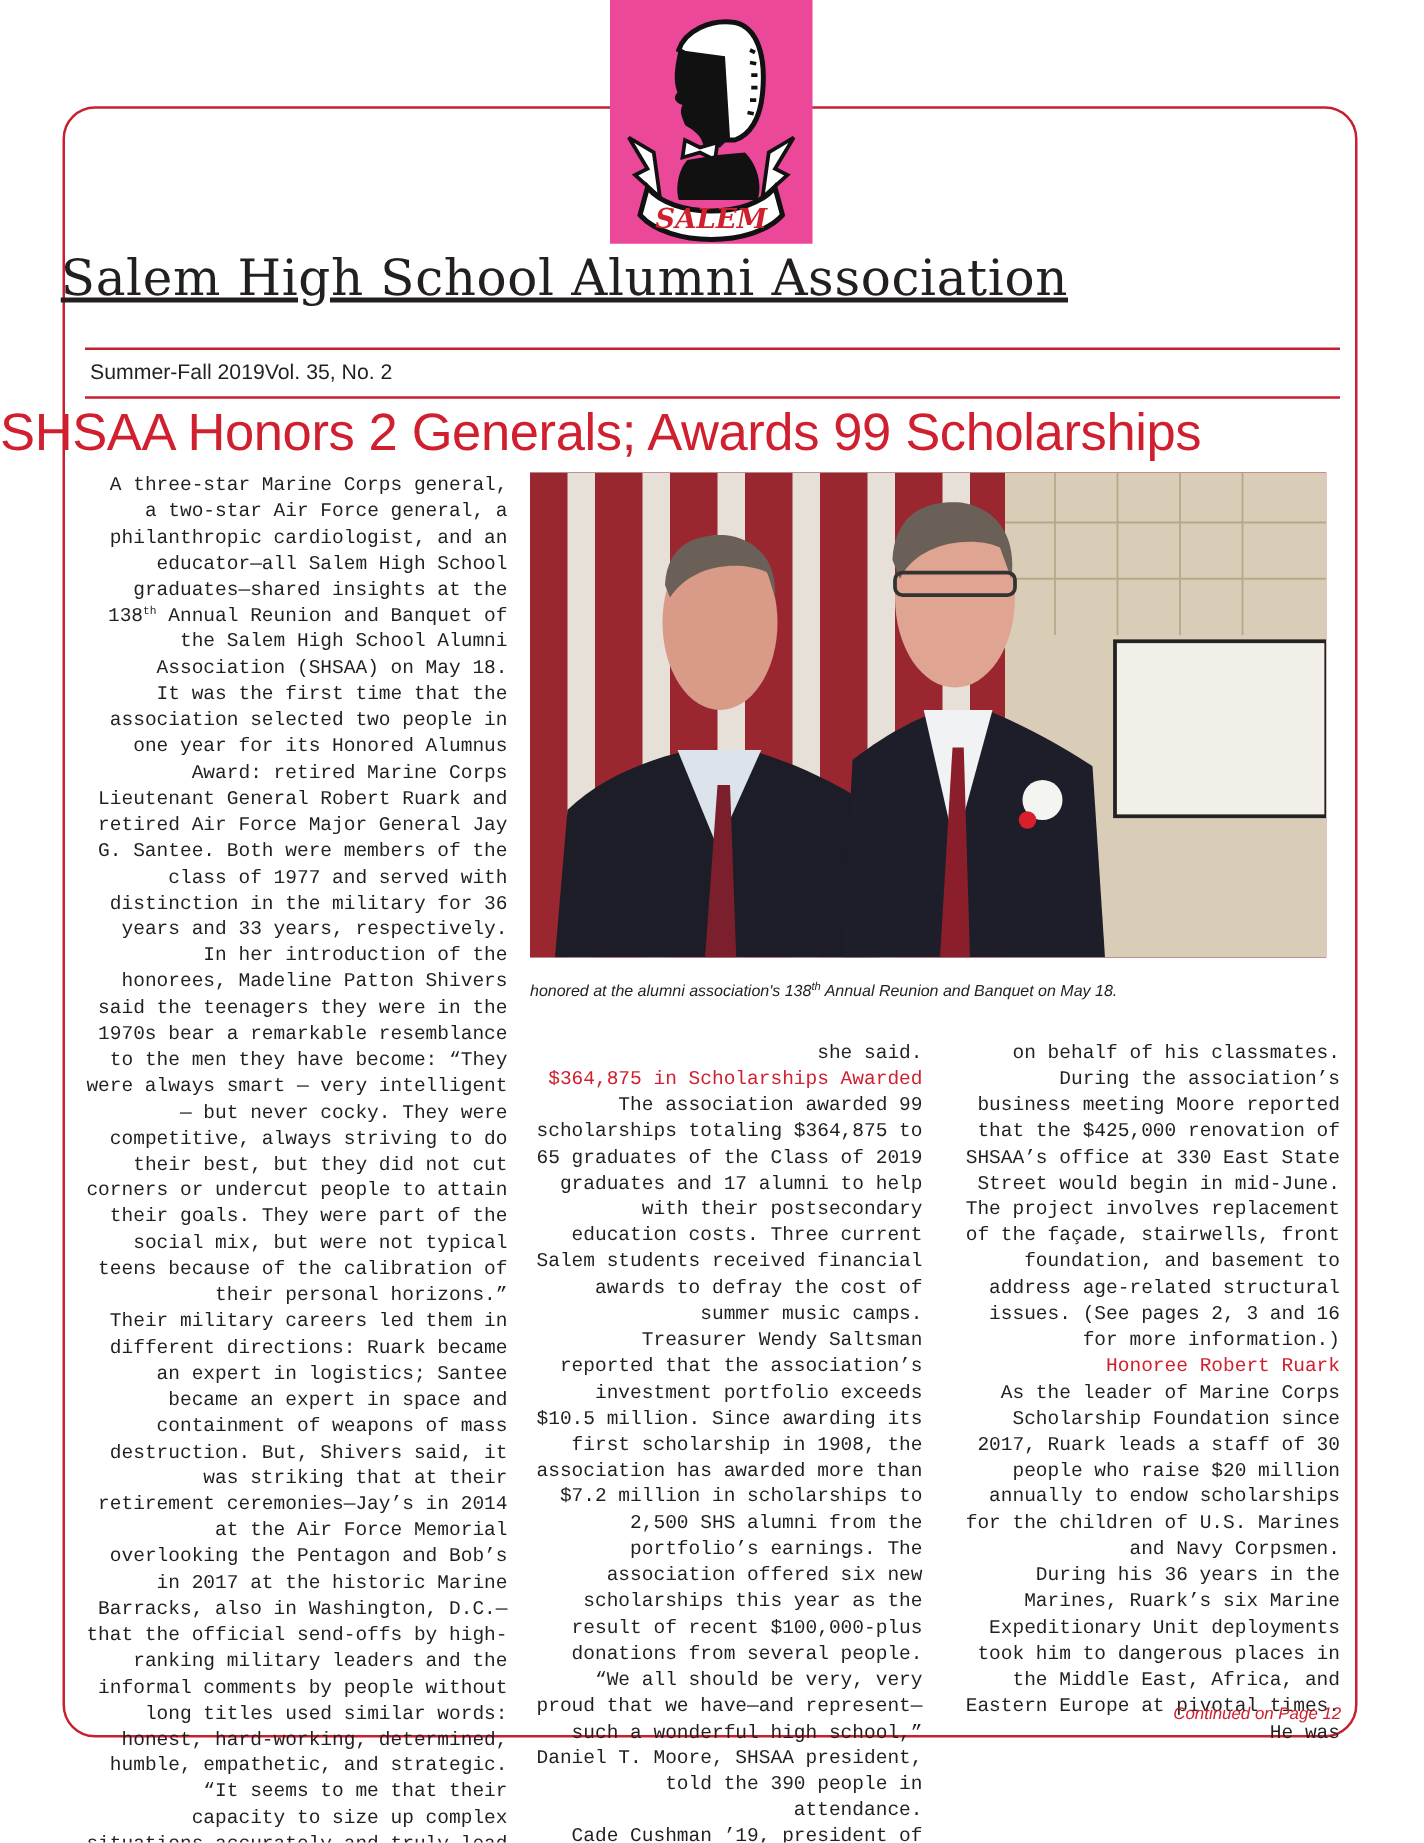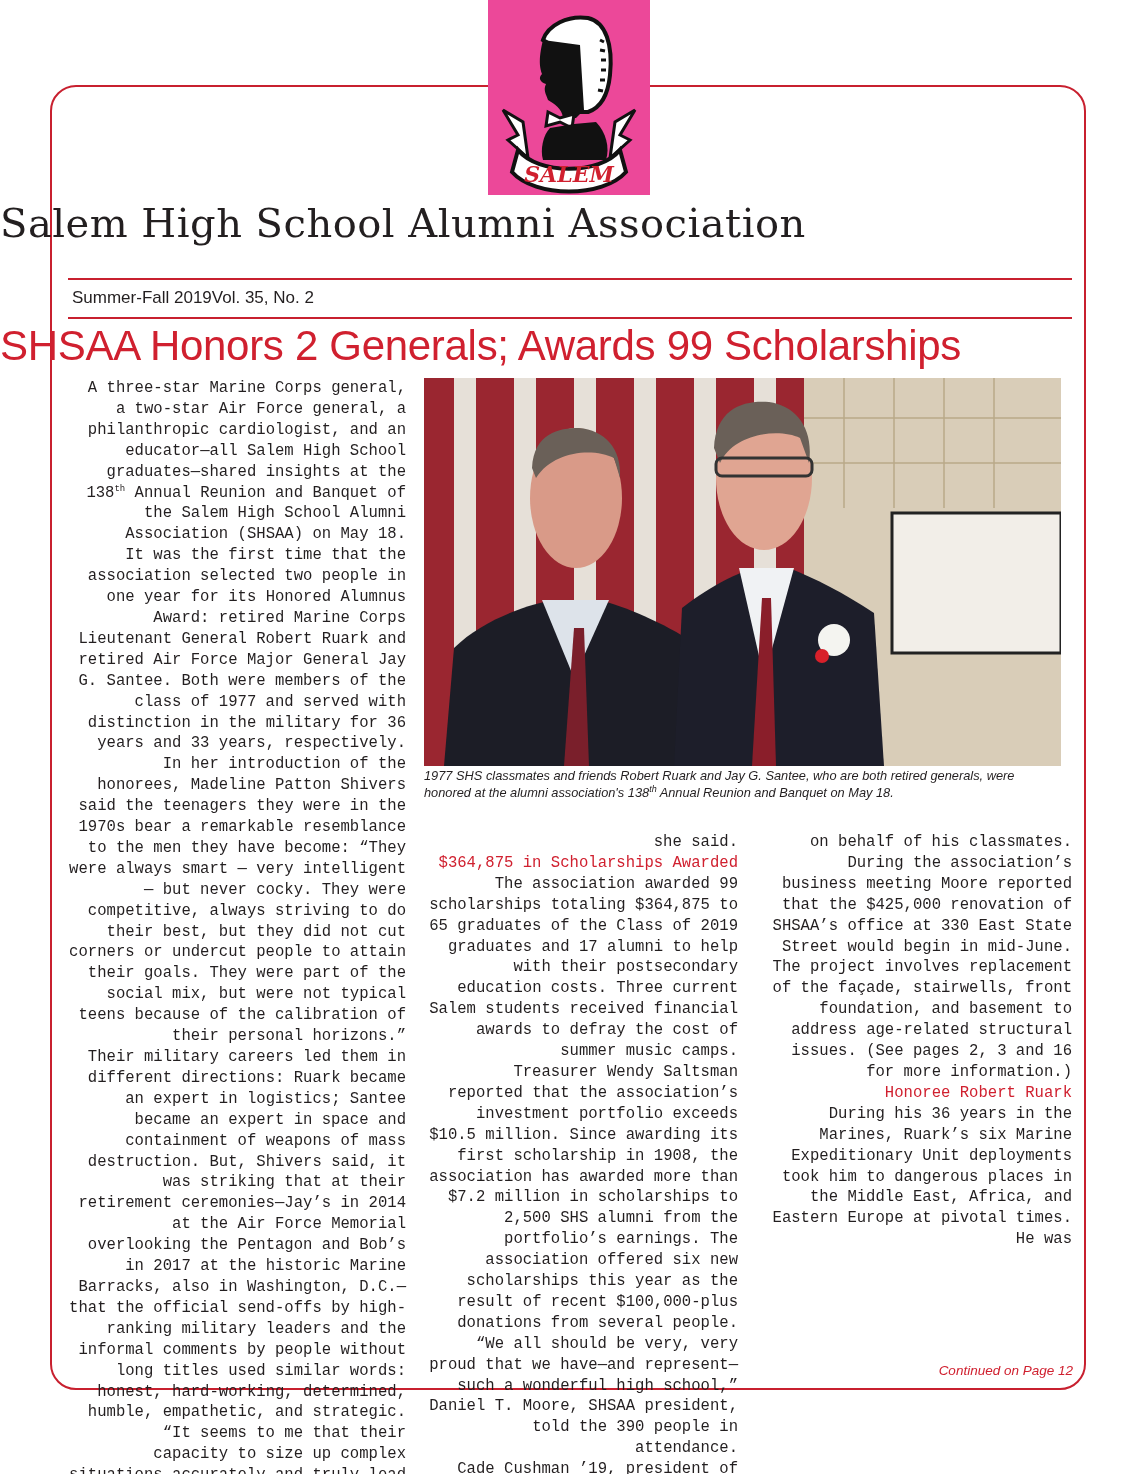--- a/index.html
+++ b/index.html
@@ -1,19 +1,19 @@
 <!DOCTYPE html>
 <html><head>
 <meta charset="utf-8">
 <style>
   html, body { margin: 0; padding: 0; background: #ffffff; }
   body { width: 1139px; height: 1474px; position: relative; overflow: hidden; font-family: "Liberation Sans", sans-serif; color: #231f20; }
   .frame { position: absolute; left: 50px; top: 85px; width: 1036px; height: 1305px; border: 2.5px solid #c8202f; border-radius: 26px; box-sizing: border-box; }
   .logo { position: absolute; left: 488px; top: 0px; width: 162px; height: 195px; background: #ec4899; }
-  .masthead { position: absolute; left: 0; top: 200px; width: 903px; font-family: "DejaVu Serif", serif; font-size: 40px; letter-spacing: 0.5px; color: #231f20; }
+  .masthead { position: absolute; left: 0; top: 200px; width: 903px; text-align: center; font-family: "DejaVu Serif", serif; font-size: 40px; letter-spacing: 0.5px; color: #231f20; text-decoration: underline; }
   .rule { position: absolute; left: 68px; width: 1004px; height: 2px; background: #c8202f; }
   .issue-bar { position: absolute; left: 72px; top: 288px; width: 996px; display: flex; justify-content: flex-start; font-size: 17px; color: #231f20; }
   .headline { position: absolute; left: 0; top: 322px; width: 1139px; color: #d0202f; font-size: 42px; font-family: "Liberation Sans", sans-serif; letter-spacing: -0.3px; }
   .col { position: absolute; font-size: 15.6px; line-height: 20.9px; text-align: justify; color: #231f20; font-family: Liberation Mono, monospace; }
   .col p { margin: 0; text-indent: 18px; text-align: right; }
   .col1 { left: 68px; top: 378px; width: 338px; }
   .col2 { left: 424px; top: 832px; width: 314px; }
   .col3 { left: 760px; top: 832px; width: 312px; }
   .subhead { color: #d0202f; text-align: center; text-indent: 0 !important; }
   .nospace { text-indent: 0 !important; }
@@ -105,33 +105,34 @@
     <rect x="292" y="80" width="96" height="18" rx="6" fill="none" stroke="#333" stroke-width="3"></rect>
     <path d="M250 388 L258 230 C290 205 315 195 330 190 L365 190 C390 200 420 215 450 235 L460 388 Z" fill="#1d1e2a"></path>
     <path d="M315 190 L340 300 L370 190 Z" fill="#f0f2f4"></path>
     <path d="M338 220 L328 388 L352 388 L347 220 Z" fill="#8a1e2a"></path>
     <circle cx="410" cy="262" r="16" fill="#f4f4f0"></circle>
     <circle cx="398" cy="278" r="7" fill="#d8202a"></circle>
   </svg>
 </div>
 
 <div class="caption">
-  <span>1977 SHS classmates and friends Robert Ruark and Jay G. Santee, who are both retired generals, were</span><br>
+  <br>
   <span>honored at the alumni association's 138</span><sup>th</sup><span> Annual Reunion and Banquet on May 18.</span>
 </div>
 
 <div class="col col2">
   <p class="nospace">she said.</p>
   <p class="subhead">$364,875 in Scholarships Awarded</p>
   <p>The association awarded 99 scholarships totaling $364,875 to 65 graduates of the Class of 2019 graduates and 17 alumni to help with their postsecondary education costs. Three current Salem students received financial awards to defray the cost of summer music camps.</p>
   <p>Treasurer Wendy Saltsman reported that the association’s investment portfolio exceeds $10.5 million. Since awarding its first scholarship in 1908, the association has awarded more than $7.2 million in scholarships to 2,500 SHS alumni from the portfolio’s earnings. The association offered six new scholarships this year as the result of recent $100,000-plus donations from several people.</p>
   <p>“We all should be very, very proud that we have—and represent—such a wonderful high school,” Daniel T. Moore, SHSAA president, told the 390 people in attendance.</p>
   <p>Cade Cushman ’19, president of the graduating class, thanked the association</p>
 </div>
 
 <div class="col col3">
   <p class="nospace">on behalf of his classmates.</p>
   <p>During the association’s business meeting Moore reported that the $425,000 renovation of SHSAA’s office at 330 East State Street would begin in mid-June. The project involves replacement of the façade, stairwells, front foundation, and basement to address age-related structural issues. (See pages 2, 3 and 16 for more information.)</p>
   <p class="subhead">Honoree Robert Ruark</p>
+  <p>As the leader of Marine Corps Scholarship Foundation since 2017, Ruark leads a staff of 30 people who raise $20 million annually to endow scholarships for the children of U.S. Marines and Navy Corpsmen.</p>
   <p>During his 36 years in the Marines, Ruark’s six Marine Expeditionary Unit deployments took him to dangerous places in the Middle East, Africa, and Eastern Europe at pivotal times. He was</p>
 </div>
 
 <div class="continued">Continued on Page 12</div>
 
 </body></html>

